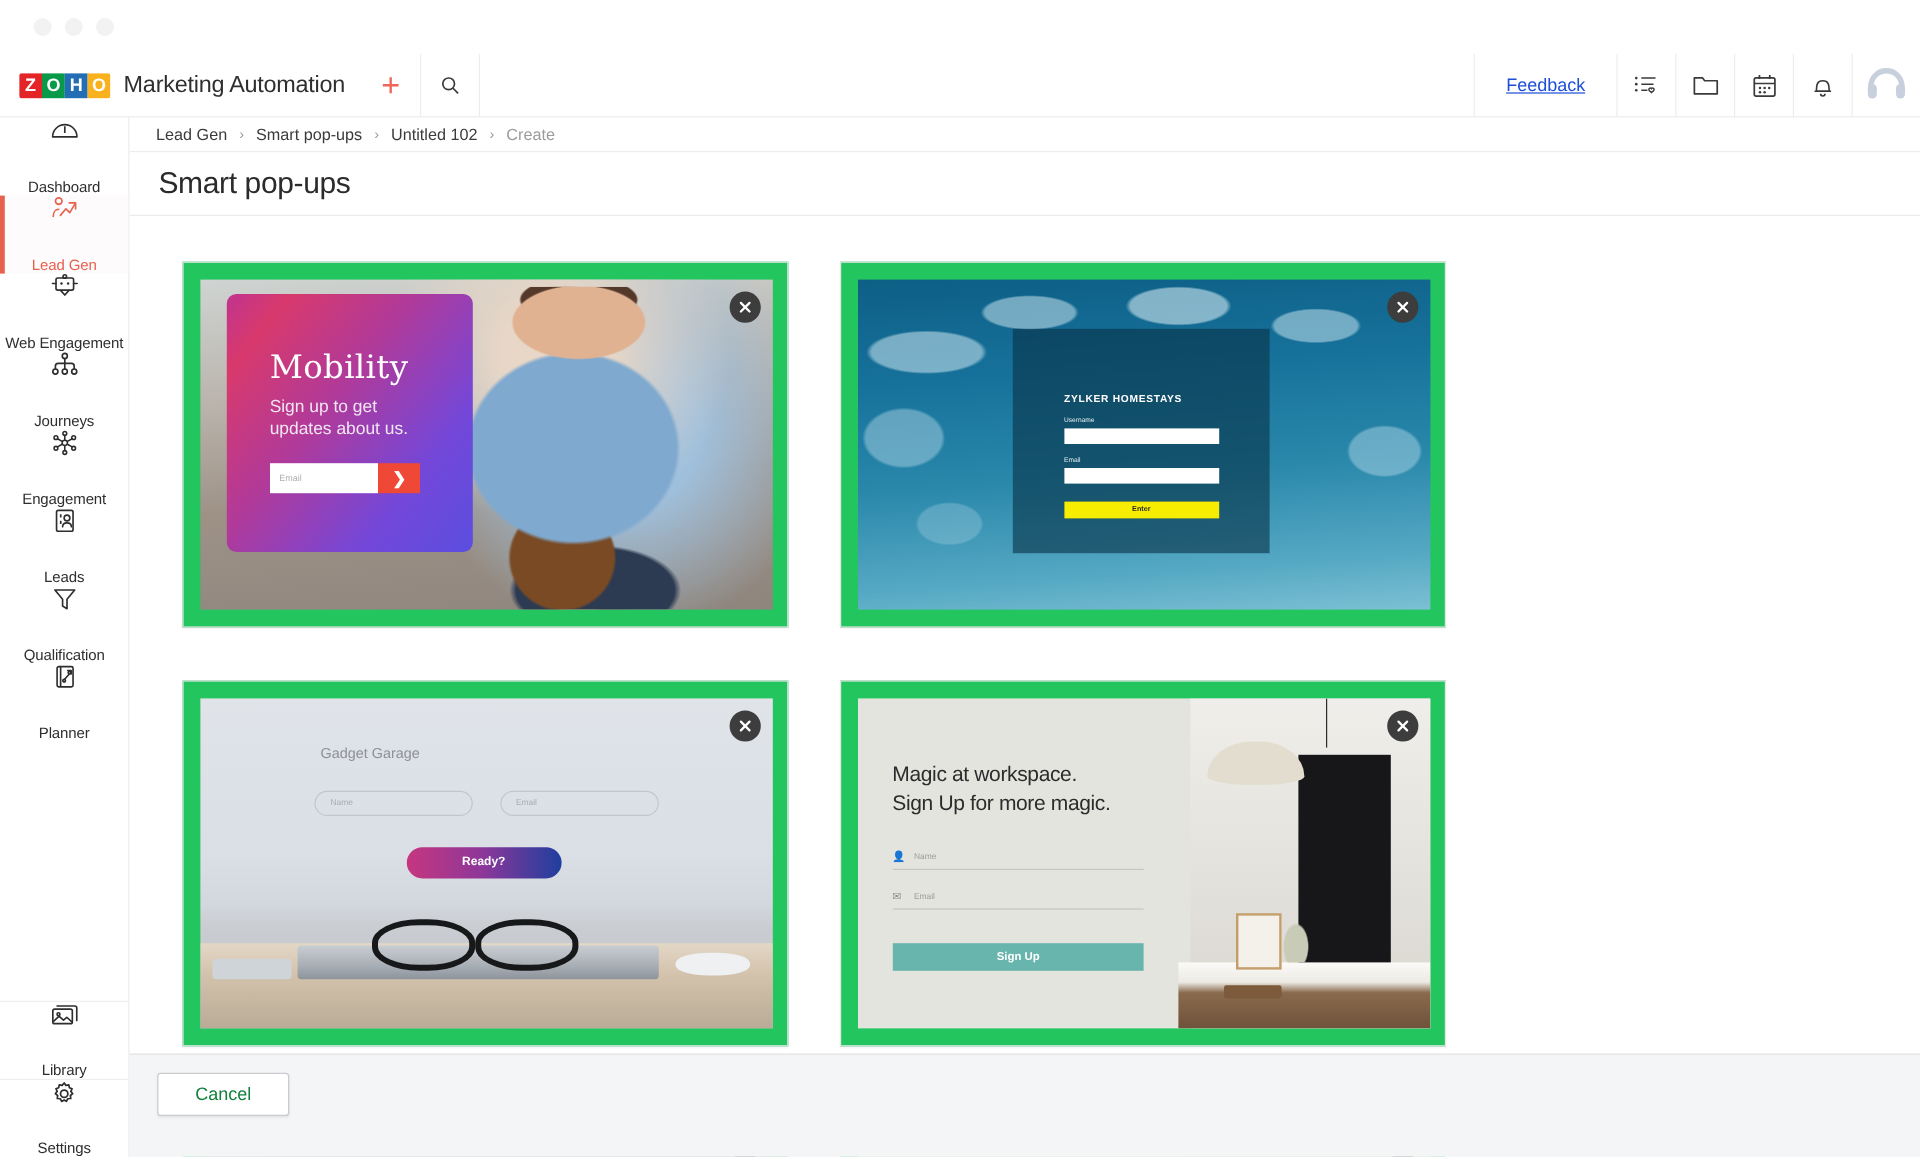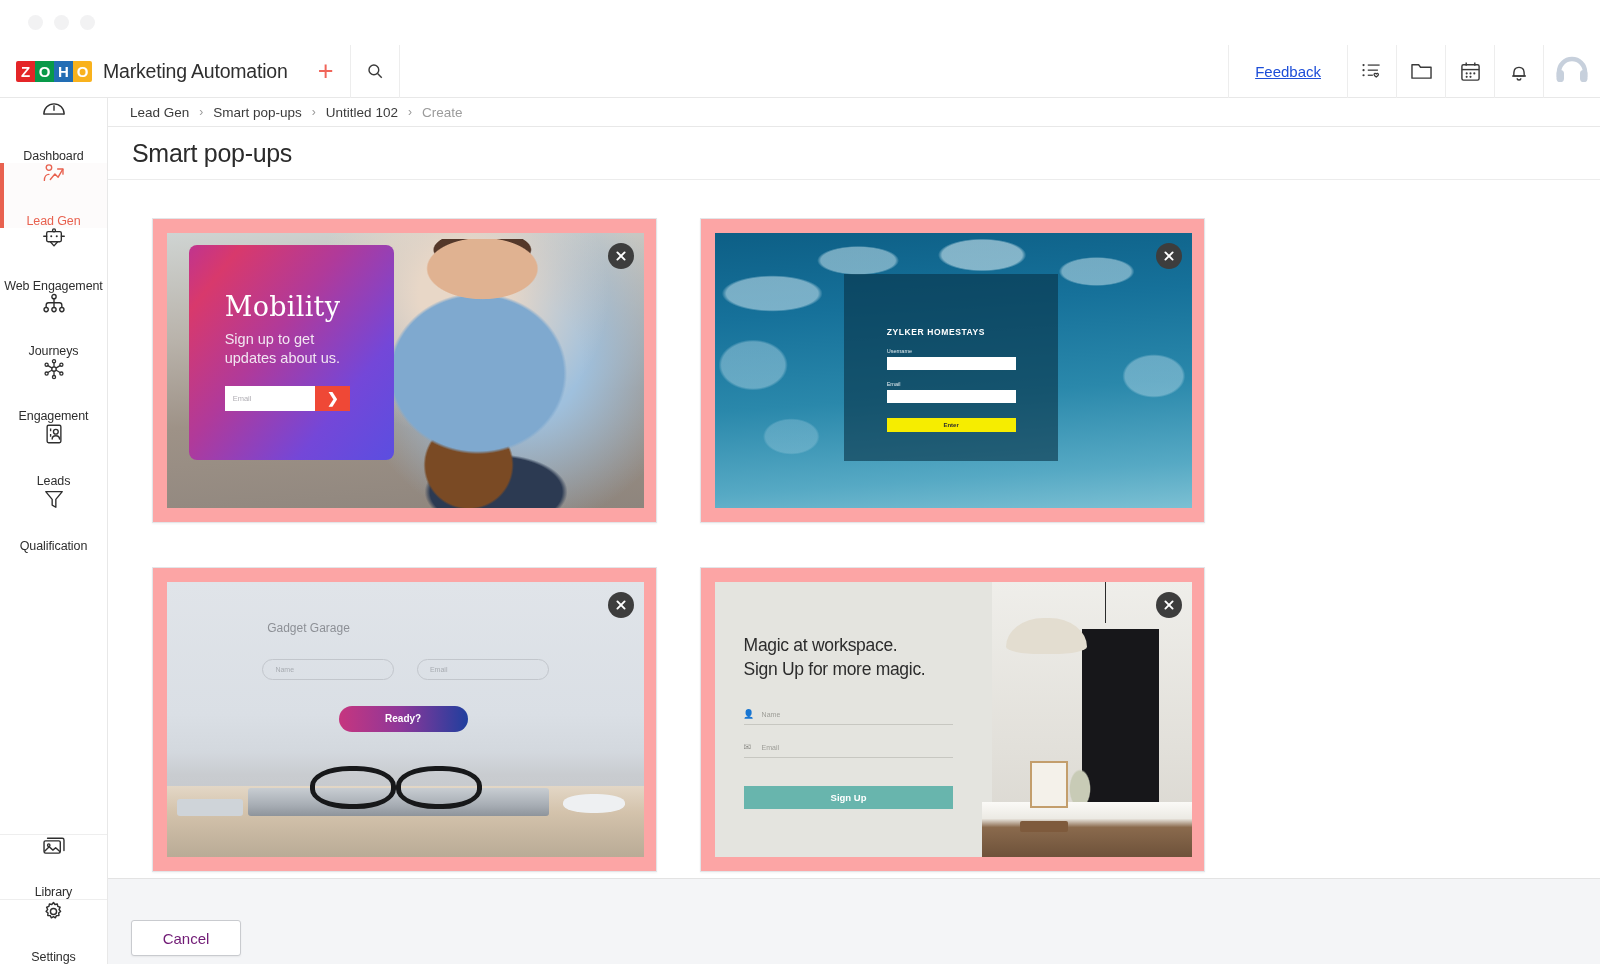--- a/index.html
+++ b/index.html
@@ -117,21 +117,21 @@
   }
   .grid {
     position: absolute; top: 38px; left: 44px;
     display: grid;
     grid-template-columns: 505px 505px;
     gap: 44px 43px;
   }
   .card {
     position: relative;
     width: 505px; height: 305px;
-    background: #fca5a5;
+    background: #22c55e;
     border: 1px solid #e3e5e8;
     box-shadow: 0 1px 2px rgba(0,0,0,0.05);
     padding: 14px;
     cursor: pointer;
   }
   .thumb { position: relative; width: 477px; height: 275px; overflow: hidden; }
   .close-btn {
     position: absolute; top: 10px; right: 10px;
     width: 26px; height: 26px; border-radius: 50%;
     background: #3d3d3d;
@@ -332,26 +332,26 @@
 
   
   .footer-bar {
     position: absolute; left: 108px; top: 878px;
     width: 1492px; height: 86px;
     background: #f4f5f7;
     border-top: 1px solid #e3e3e3;
     z-index: 20;
   }
   .cancel-btn {
-    position: absolute; left: 131px; top: 920px;
+    position: absolute; left: 131px; top: 894px;
     width: 110px; height: 36px;
     background: #ffffff;
     border: 1px solid #c9cbcf; border-radius: 3px;
     display: flex; align-items: center; justify-content: center;
-    font-size: 15px; color: #701a75;
+    font-size: 15px; color: #15803d;
     cursor: pointer; z-index: 30;
     box-shadow: 0 1px 2px rgba(0,0,0,0.06);
   }
 </style>
 </head>
 <body>
 
 <div class="window-chrome">
   <div class="dot"></div>
   <div class="dot"></div>
@@ -505,20 +505,31 @@
     <div class="lbl">Leads</div>
   </div>
 
   <div class="side-item">
     <svg width="22" height="22" viewBox="0 0 24 24" fill="none" stroke="currentColor" stroke-width="1.5">
       <path d="M3 4h18l-7 8.4V21l-4-2.4v-6.2z" stroke-linejoin="round"></path>
     </svg>
     <div class="lbl">Qualification</div>
   </div>
 
+  <div class="side-item">
+    <svg width="22" height="22" viewBox="0 0 24 24" fill="none" stroke="currentColor" stroke-width="1.5">
+      <rect x="5" y="2.8" width="14.5" height="18.4" rx="1.5"></rect>
+      <line x1="8.2" y1="2.8" x2="8.2" y2="21.2"></line>
+      <circle cx="11.4" cy="15.6" r="1.2"></circle>
+        <circle cx="16.3" cy="8.3" r="1.2"></circle>
+      <path d="M11.8 14.2l3.9-4.3" stroke-linecap="round"></path>
+      <path d="M14.6 6.3h3.2v3.1" stroke-linecap="round" stroke-linejoin="round"></path>
+    </svg>
+    <div class="lbl">Planner</div>
+  </div>
 
   <div class="side-spacer"></div>
 
   <div class="side-item side-bottom">
     <svg width="24" height="21" viewBox="0 0 26 22" fill="none" stroke="currentColor" stroke-width="1.5">
       <path d="M6 3.2h16c1 0 1.8.8 1.8 1.8v11.4" stroke-linecap="round"></path>
       <rect x="2.2" y="6" width="17.6" height="13.2" rx="1.6"></rect>
       <circle cx="7.3" cy="10.6" r="1.3"></circle>
       <path d="M2.6 17.4l5.2-5 4 3.6 3-2.6 4.8 4.4" stroke-linejoin="round"></path>
     </svg>

